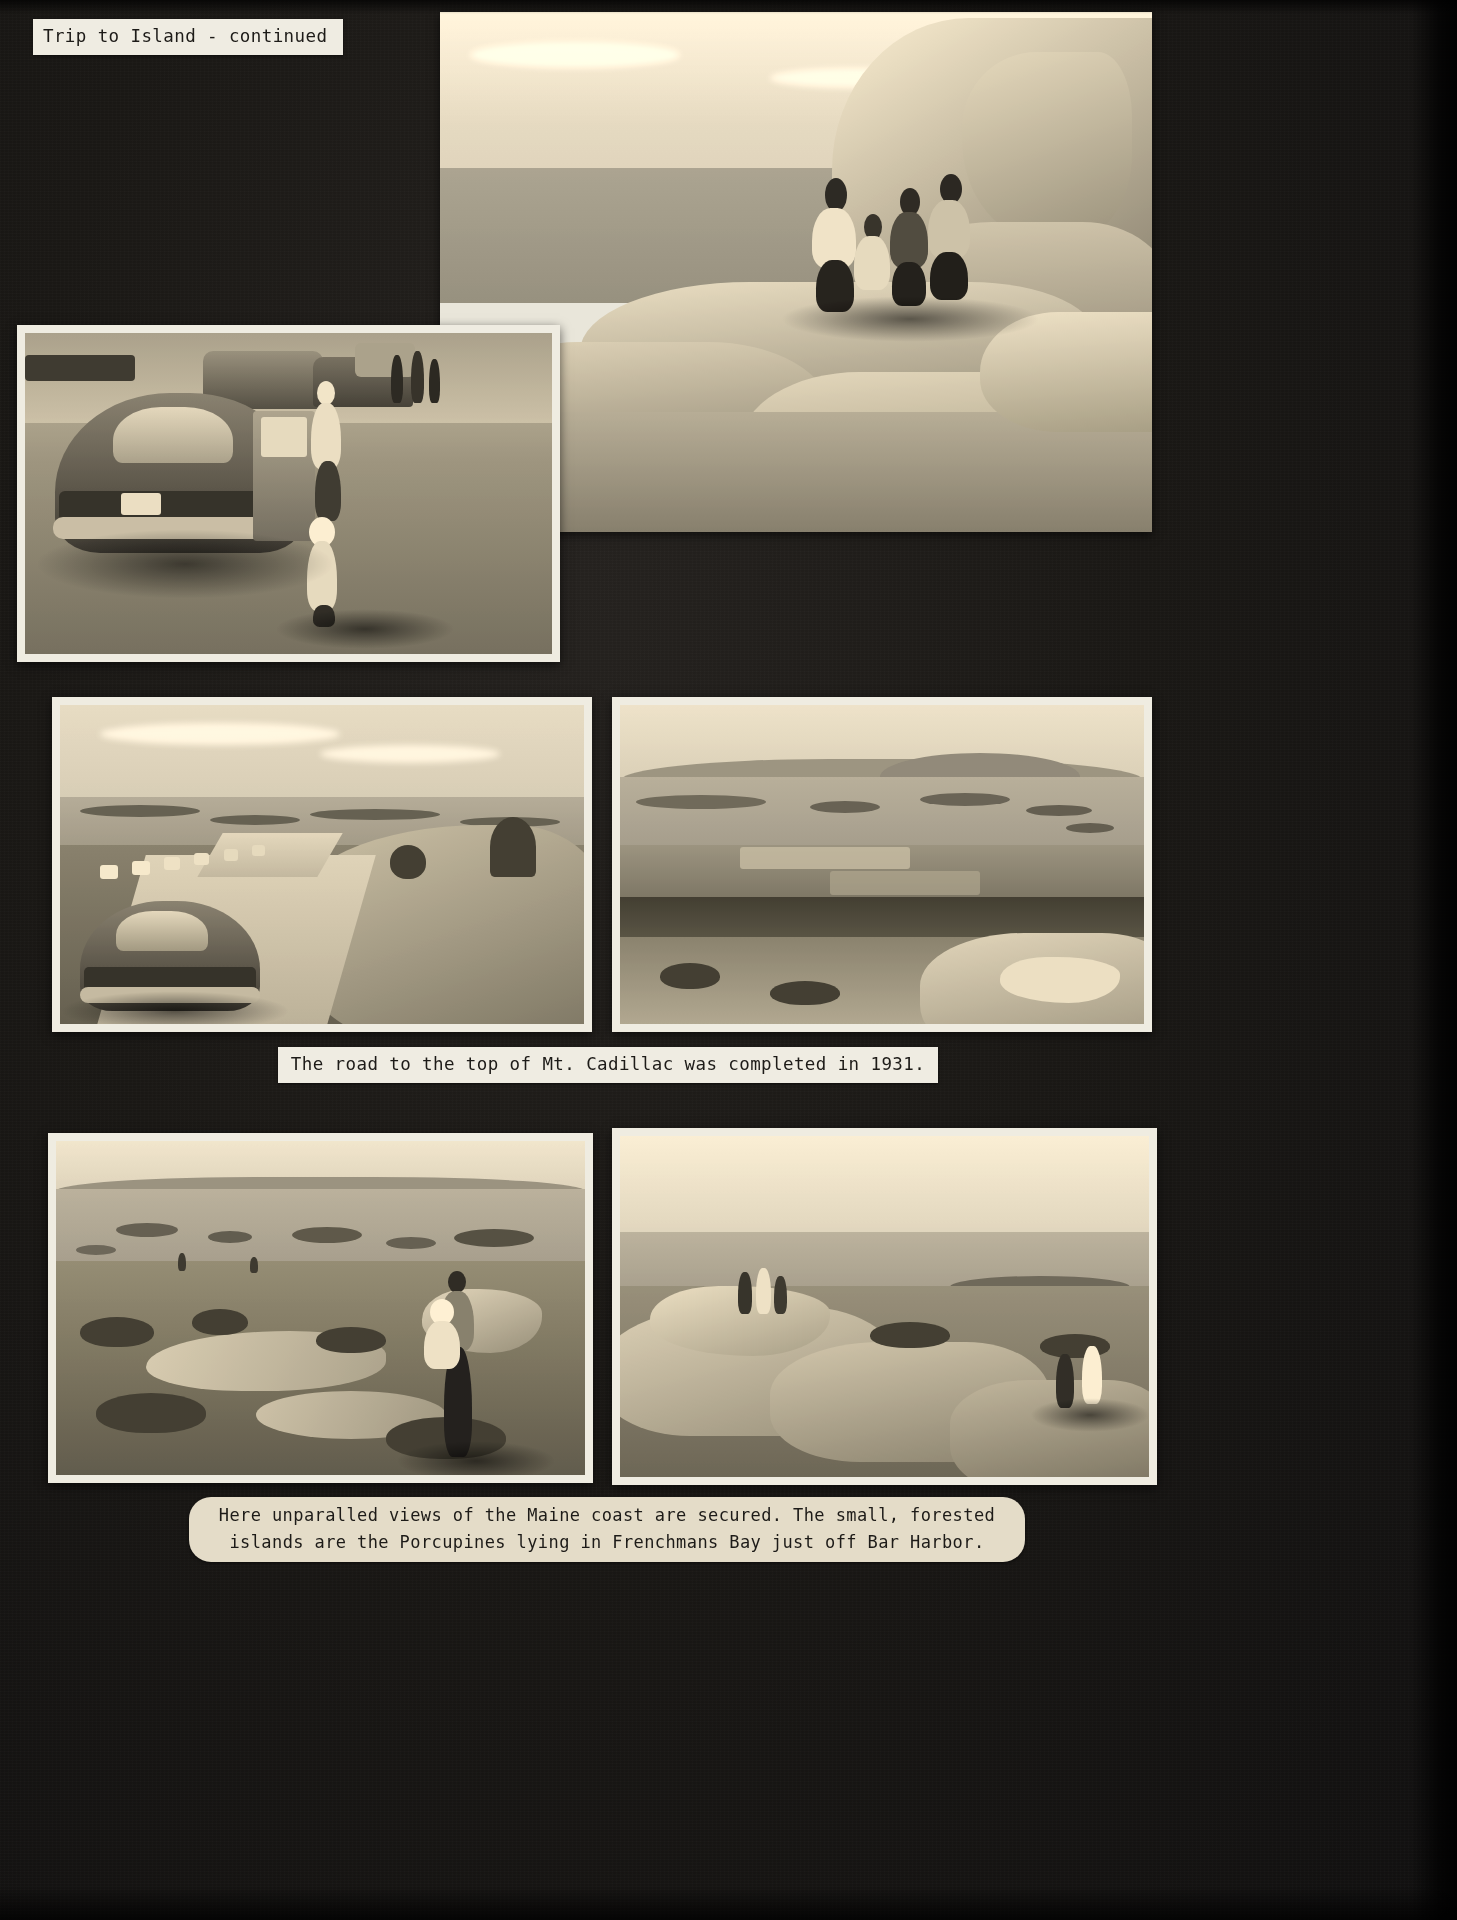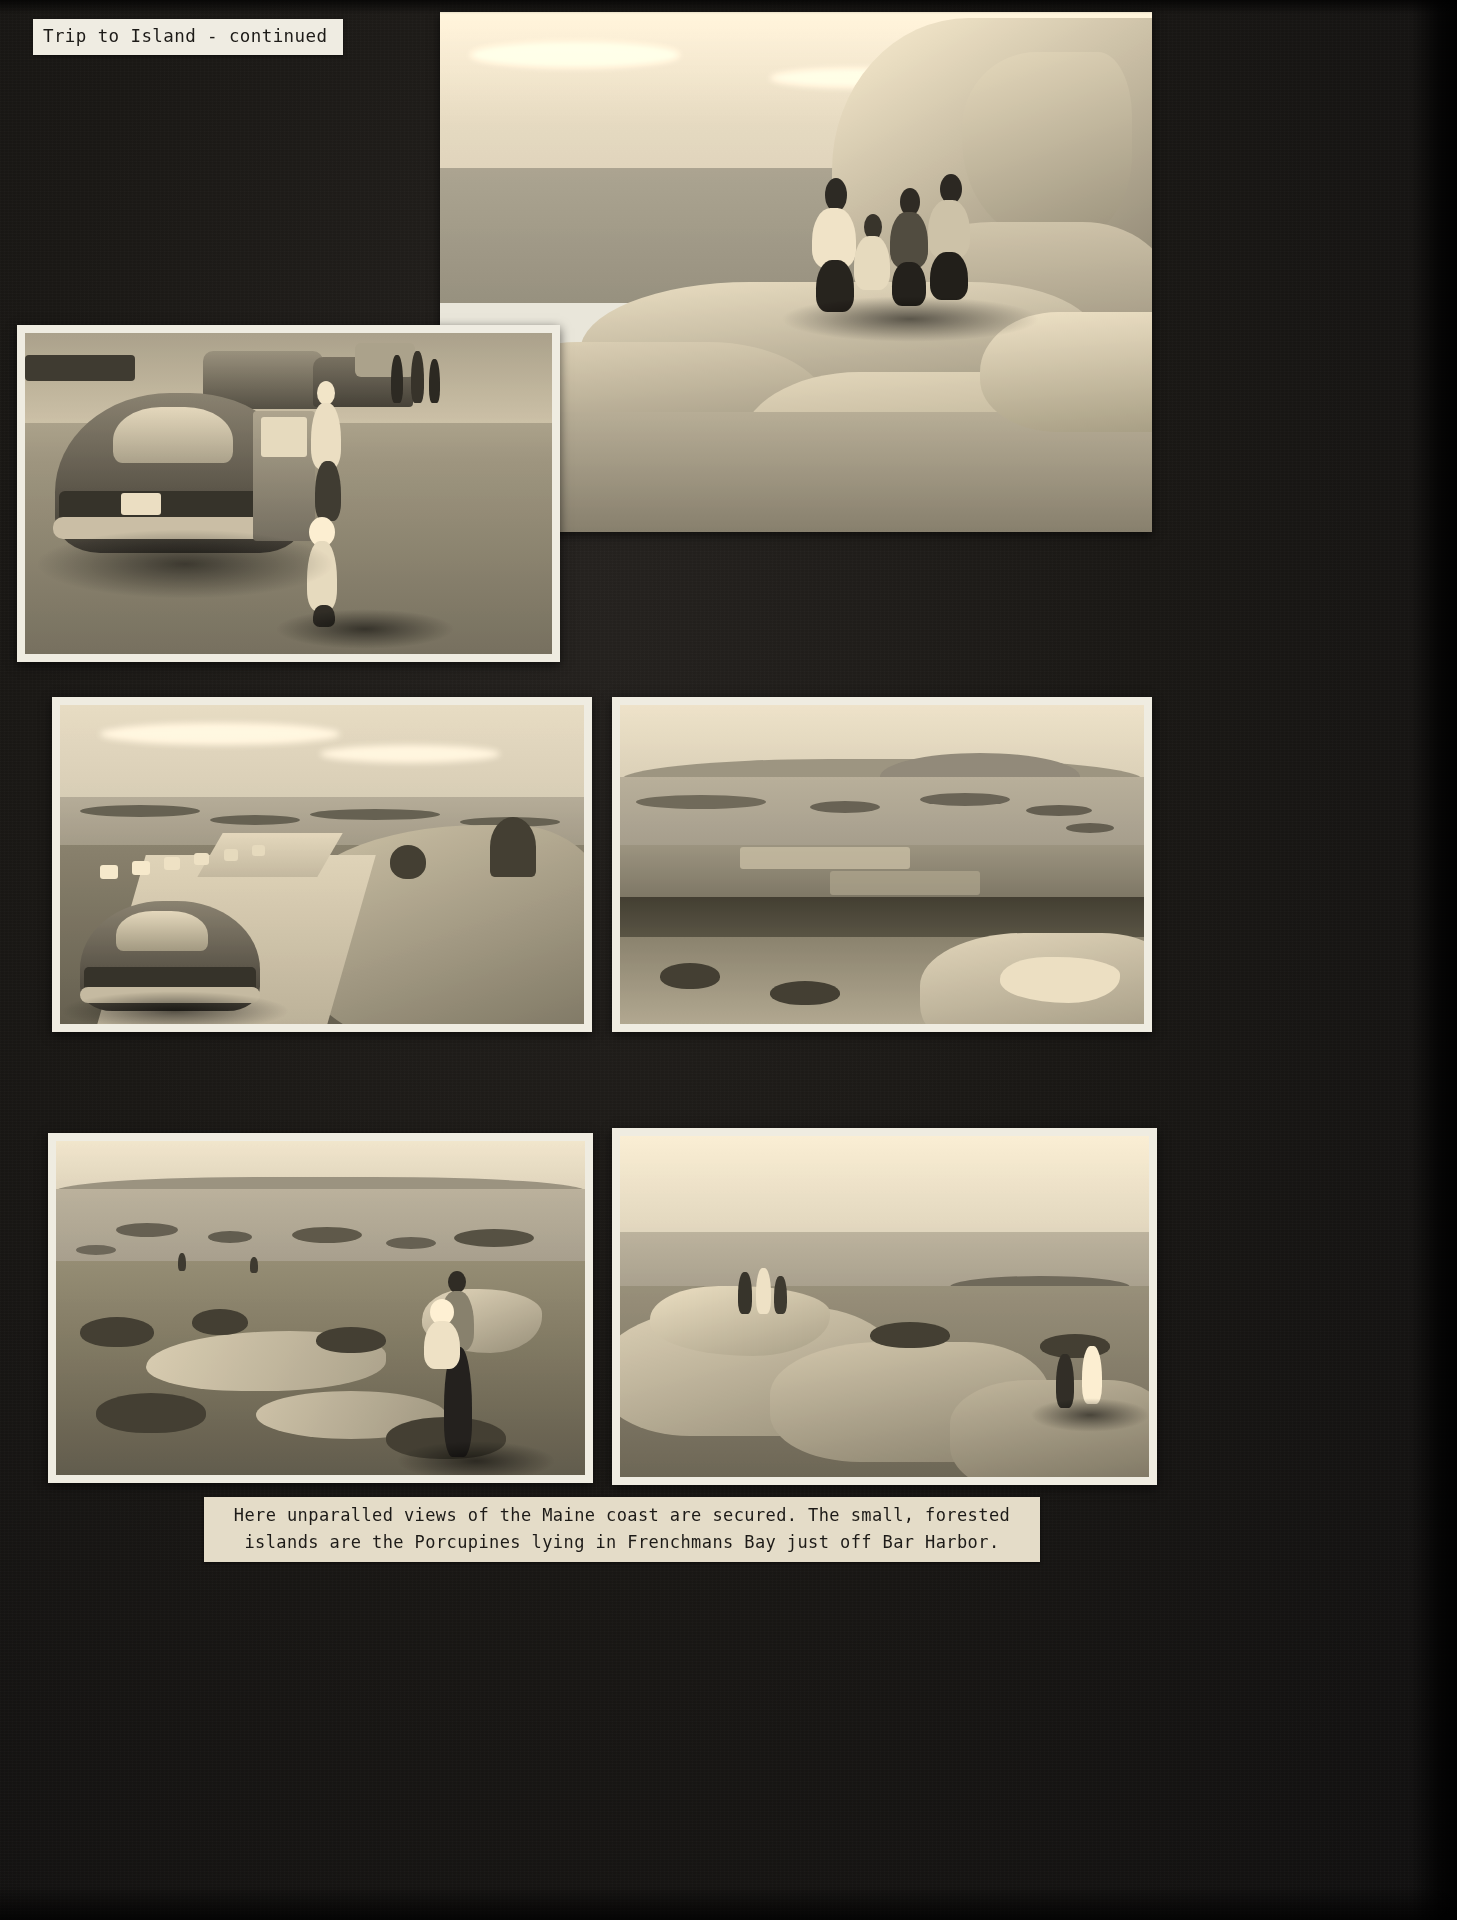--- a/index.html
+++ b/index.html
@@ -271,20 +271,21 @@
       <div style="left:0; top:192px; width:100%; height:52px; background:linear-gradient(180deg,#3e3c32 0%,#585648 100%);"></div>
 
       <div class="land" style="top:232px; height:110px; background:linear-gradient(180deg,#7e7b6d 0%,#a9a697 100%);"></div>
       <div class="rock" style="left:300px; top:228px; width:260px; height:120px; background:linear-gradient(170deg,#cbc7b8 0%,#8d8a7c 100%); border-radius:40% 30% 20% 26% / 44% 42% 38% 40%;"></div>
       <div class="rock" style="left:380px; top:252px; width:120px; height:46px; background:#d4d0c0;"></div>
       <div class="scrub" style="left:40px; top:258px; width:60px; height:26px;"></div>
       <div class="scrub" style="left:150px; top:276px; width:70px; height:24px;"></div>
     </div>
   </div>
 
+  <div class="caption" style="left:278px; top:1047px; width:640px; text-align:center;">The road to the top of Mt. Cadillac was completed in 1931.</div>
 
   <div class="photo" style="left:48px; top:1133px; width:545px; height:350px; padding:0; background:#efece1;">
     <div class="img" style="margin:8px; width:calc(100% - 16px); height:calc(100% - 16px);">
       <div class="sky" style="height:16%; background:linear-gradient(180deg,#d8d6cc 0%,#c6c4ba 100%);"></div>
       <div style="left:0; top:36px; width:100%; height:14px; background:#8c8a80; border-radius:40% 40% 0 0 / 100% 100% 0 0;"></div>
       <div class="sea" style="top:48px; height:90px; background:linear-gradient(180deg,#a8a69c 0%,#93918a 100%);"></div>
 
       <div class="island" style="left:60px; top:82px; width:62px; height:14px; background:#5d5b52;"></div>
       <div class="island" style="left:152px; top:90px; width:44px; height:12px; background:#5a584f;"></div>
       <div class="island" style="left:236px; top:86px; width:70px; height:16px; background:#575549;"></div>
@@ -333,19 +334,19 @@
       <div class="fig" style="left:118px; top:136px; width:14px; height:42px; background:#34322c;"></div>
       <div class="fig" style="left:136px; top:132px; width:15px; height:46px; background:#d6d2c3;"></div>
       <div class="fig" style="left:154px; top:140px; width:13px; height:38px; background:#3a3831;"></div>
 
       <div class="fig" style="left:436px; top:218px; width:18px; height:54px; background:#2f2d28;"></div>
       <div class="fig" style="left:462px; top:210px; width:20px; height:58px; background:#e2ded0;"></div>
       <div class="shadow-soft" style="left:410px; top:262px; width:120px; height:34px;"></div>
     </div>
   </div>
 
-  <div class="caption aged" style="left:204px; top:1497px; width:816px; text-align:center; font-size:17px; line-height:27px;">Here unparalled views of the Maine coast are secured. The small, forested
+  <div class="caption aged" style="left:189px; top:1497px; width:816px; text-align:center; font-size:17px; line-height:27px;border-radius:22px;">Here unparalled views of the Maine coast are secured. The small, forested
 islands are the Porcupines lying in Frenchmans Bay just off Bar Harbor.</div>
 
   <div class="gutter-right"></div>
   <div class="gutter-bottom"></div>
   <div class="gutter-top"></div>
 </div>
 
 </body></html>

